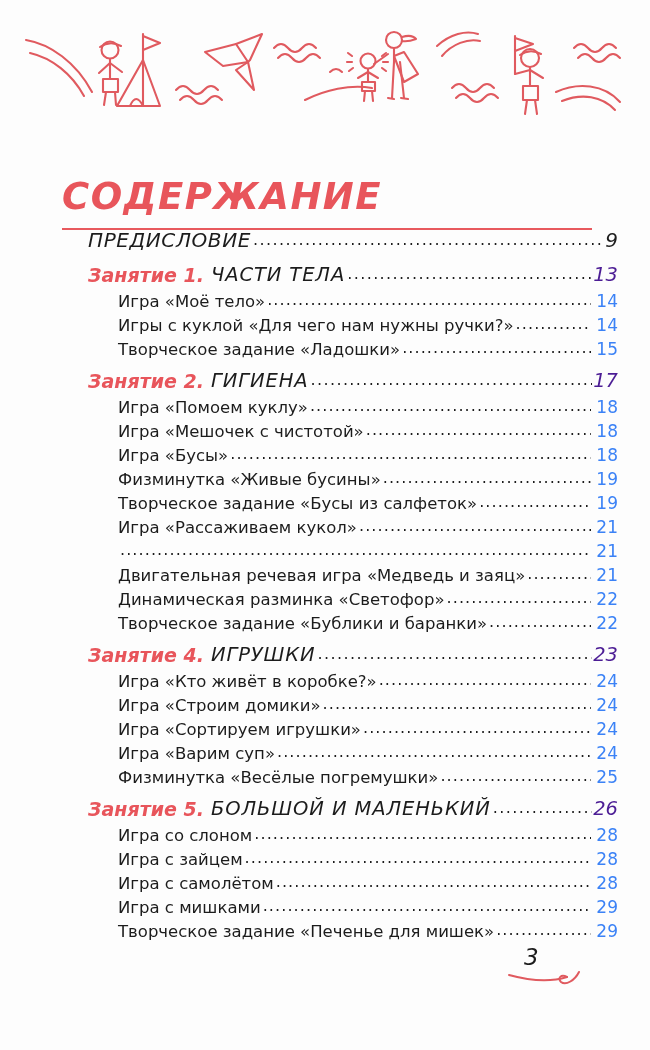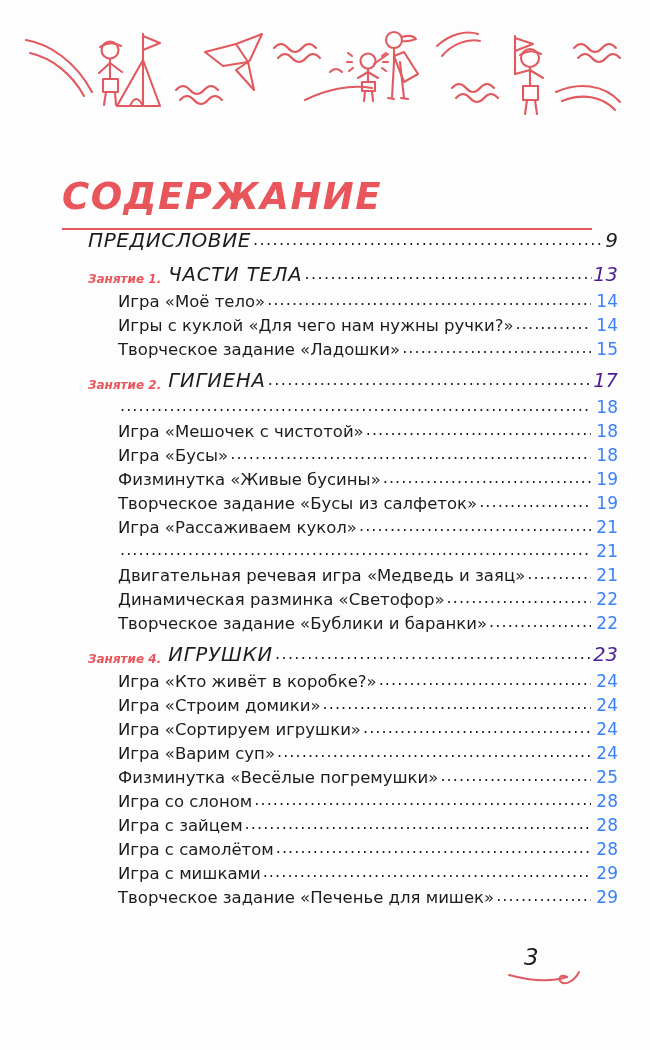--- a/index.html
+++ b/index.html
@@ -87,21 +87,21 @@
 
   
   .row.chapter {
     padding-top: 8px;
     padding-bottom: 3px;
   }
   .row.chapter .lesson {
     font-family: "DejaVu Sans", "Liberation Sans", sans-serif;
     font-style: italic;
     font-weight: 700;
-    font-size: 12px;
+    font-size: 19px;
     color: #e8555b;
     white-space: nowrap;
     margin-right: 7px;
   }
   .row.chapter .label {
     font-family: "DejaVu Sans", "Liberation Sans", sans-serif;
     font-style: italic;
     font-size: 19.5px;
     letter-spacing: 0.9px;
     color: #1c1c1c;
@@ -318,20 +318,21 @@
         <span class="leader"></span>
         <span class="pagenum">15</span>
       </div>
       <div class="row chapter">
         <span class="lesson">Занятие 2.</span>
         <span class="label">ГИГИЕНА</span>
         <span class="leader"></span>
         <span class="pagenum">17</span>
       </div>
       <div class="row item">
+        <span class="label">Игра «Помоем куклу»</span>
         <span class="leader"></span>
         <span class="pagenum">18</span>
       </div>
       <div class="row item">
         <span class="label">Игра «Мешочек с чистотой»</span>
         <span class="leader"></span>
         <span class="pagenum">18</span>
       </div>
       <div class="row item">
         <span class="label">Игра «Бусы»</span>
@@ -395,20 +396,26 @@
       </div>
       <div class="row item">
         <span class="label">Игра «Варим суп»</span>
         <span class="leader"></span>
         <span class="pagenum">24</span>
       </div>
       <div class="row item">
         <span class="label">Физминутка «Весёлые погремушки»</span>
         <span class="leader"></span>
         <span class="pagenum">25</span>
+      </div>
+      <div class="row chapter">
+        <span class="lesson">Занятие 5.</span>
+        <span class="label">БОЛЬШОЙ И МАЛЕНЬКИЙ</span>
+        <span class="leader"></span>
+        <span class="pagenum">26</span>
       </div>
       <div class="row item">
         <span class="label">Игра со слоном</span>
         <span class="leader"></span>
         <span class="pagenum">28</span>
       </div>
       <div class="row item">
         <span class="label">Игра с зайцем</span>
         <span class="leader"></span>
         <span class="pagenum">28</span>

